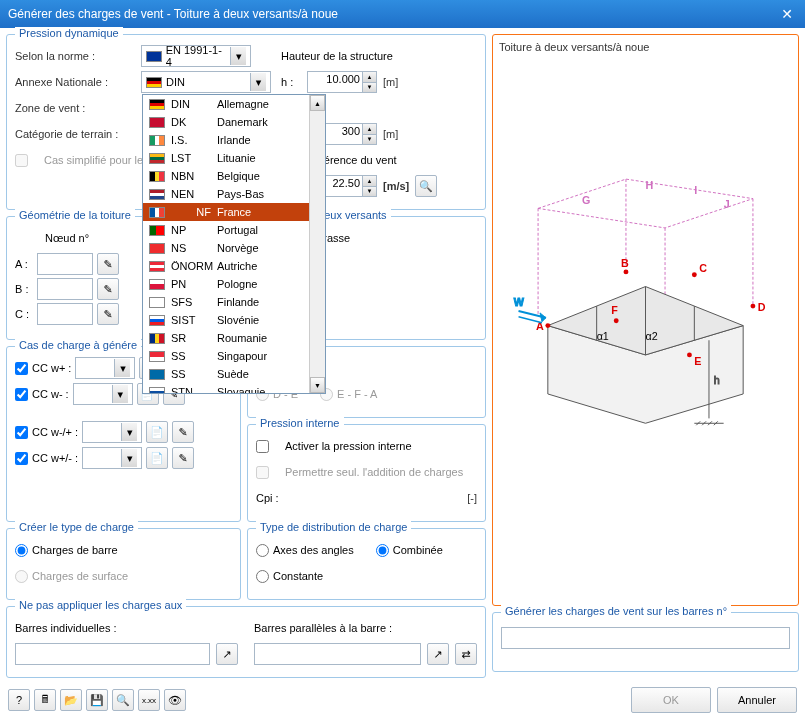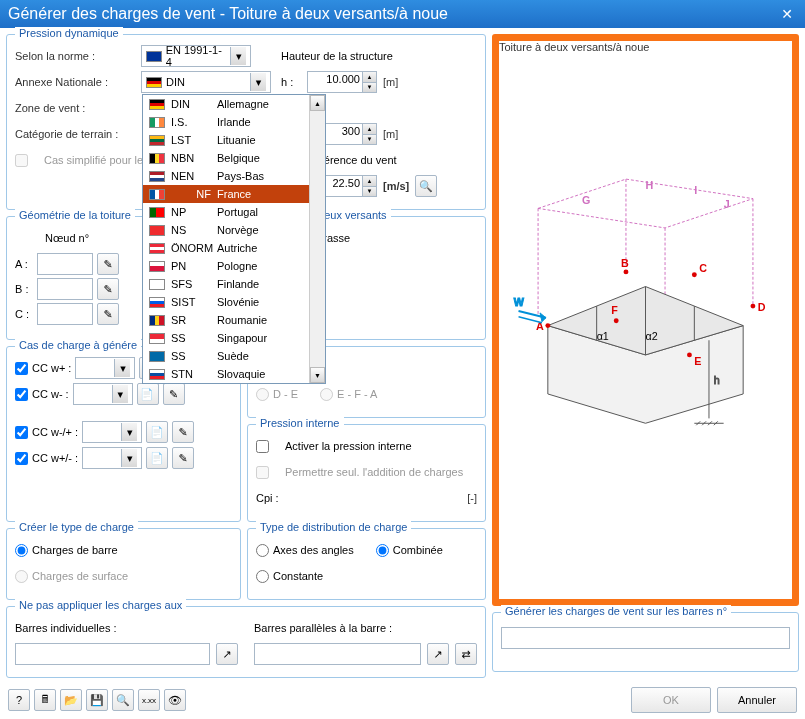--- a/index.html
+++ b/index.html
@@ -1,18 +1,18 @@
 <!DOCTYPE html>
 <html><head>
 <meta charset="utf-8">
 <style>
 * { box-sizing: border-box; font-family: "Segoe UI", Tahoma, sans-serif; font-size: 11px; margin: 0; padding: 0; }
 body { background: #fff; width: 805px; height: 719px; overflow: hidden; position: relative; }
 .titlebar { height: 28px; background: linear-gradient(#2f8de0, #1e6fc8); color: #fff; display: flex; align-items: center; padding: 0 8px; justify-content: space-between; }
-.titlebar .title { font-size: 16px; }
+.titlebar .title { font-size: 12px; }
 .close-x { width: 20px; height: 20px; text-align: center; line-height: 20px; cursor: pointer; font-size: 14px; }
 .content { display: flex; padding: 6px; gap: 6px; height: 650px; }
 .left-col { width: 480px; display: flex; flex-direction: column; gap: 6px; }
 .right-col { flex: 1; display: flex; flex-direction: column; gap: 6px; }
 .group { border: 1px solid #a0c8e8; border-radius: 3px; padding: 6px 8px 8px 8px; position: relative; }
 .group-title { color: #1e5aa8; font-size: 11px; position: absolute; top: -8px; left: 8px; background: #fff; padding: 0 4px; }
 .row { display: flex; align-items: center; margin: 4px 0; gap: 6px; min-height: 22px; }
 .label { color: #333; width: 120px; }
 .select, .input { border: 1px solid #a8b8c8; height: 22px; padding: 1px 4px; background: #fff; }
 .select { display: flex; align-items: center; gap: 4px; position: relative; cursor: pointer; }
@@ -42,21 +42,21 @@
 .flag-se { background: #006aa7; }
 .flag-sk { background: linear-gradient(#fff 33%, #0b4ea2 33% 66%, #ee1c25 66%); }
 .checkbox { display: flex; align-items: center; gap: 16px; }
 .checkbox input { margin: 0; }
 .disabled { color: #999; }
 .btn-icon { width: 22px; height: 22px; border: 1px solid #a8b8c8; background: linear-gradient(#fdfdfd,#e8e8e8); border-radius: 2px; display: inline-flex; align-items: center; justify-content: center; cursor: pointer; font-size: 11px; }
 .radio { display: flex; align-items: center; gap: 4px; margin-right: 16px; }
 .radio input { margin: 0; }
 .two-col { display: flex; gap: 16px; }
 .two-col > div { flex: 1; }
-.preview { border: 7px solid #f97316; border-radius: 3px; flex: 1; position: relative; }
+.preview { border: 1px solid #f97316; border-radius: 3px; padding: 6px; flex: 1; position: relative; }
 .preview-title { color: #333; font-size: 11px; margin-bottom: 4px; }
 .footer { position: absolute; bottom: 6px; left: 8px; right: 8px; display: flex; align-items: center; }
 .footer .btn-icon { margin-right: 4px; }
 .footer .spacer { flex: 1; }
 .btn { height: 26px; min-width: 80px; border: 1px solid #a8b8c8; background: linear-gradient(#fdfdfd,#e8e8e8); border-radius: 2px; cursor: pointer; margin-left: 6px; }
 
 
 .dropdown-list { position: absolute; left: 0; top: 22px; width: 184px; background: #fff; border: 1px solid #7a9ab8; z-index: 100; max-height: 300px; overflow: hidden; }
 .dropdown-list .item { display: flex; align-items: center; gap: 6px; padding: 2px 6px; height: 18px; cursor: pointer; }
 .dropdown-list .item.selected { background: #c2410c; color: #fff; text-align: right; }
@@ -99,20 +99,25 @@
             <span class="label">Annexe Nationale :</span>
             <div class="select" style="width:130px; position:relative;">
               <span class="flag flag-de"></span>
               <span>DIN</span>
               <span class="caret">▾</span>
               <div class="dropdown-list" id="annex-dropdown">
                 <div class="item">
                     <span class="flag flag-de"></span>
                     <span class="code">DIN</span>
                     <span>Allemagne</span>
+                  </div>
+                  <div class="item">
+                    <span class="flag flag-dk"></span>
+                    <span class="code">DK</span>
+                    <span>Danemark</span>
                   </div>
                   <div class="item">
                     <span class="flag flag-ie"></span>
                     <span class="code">I.S.</span>
                     <span>Irlande</span>
                   </div>
                   <div class="item">
                     <span class="flag flag-lt"></span>
                     <span class="code">LST</span>
                     <span>Lituanie</span>

